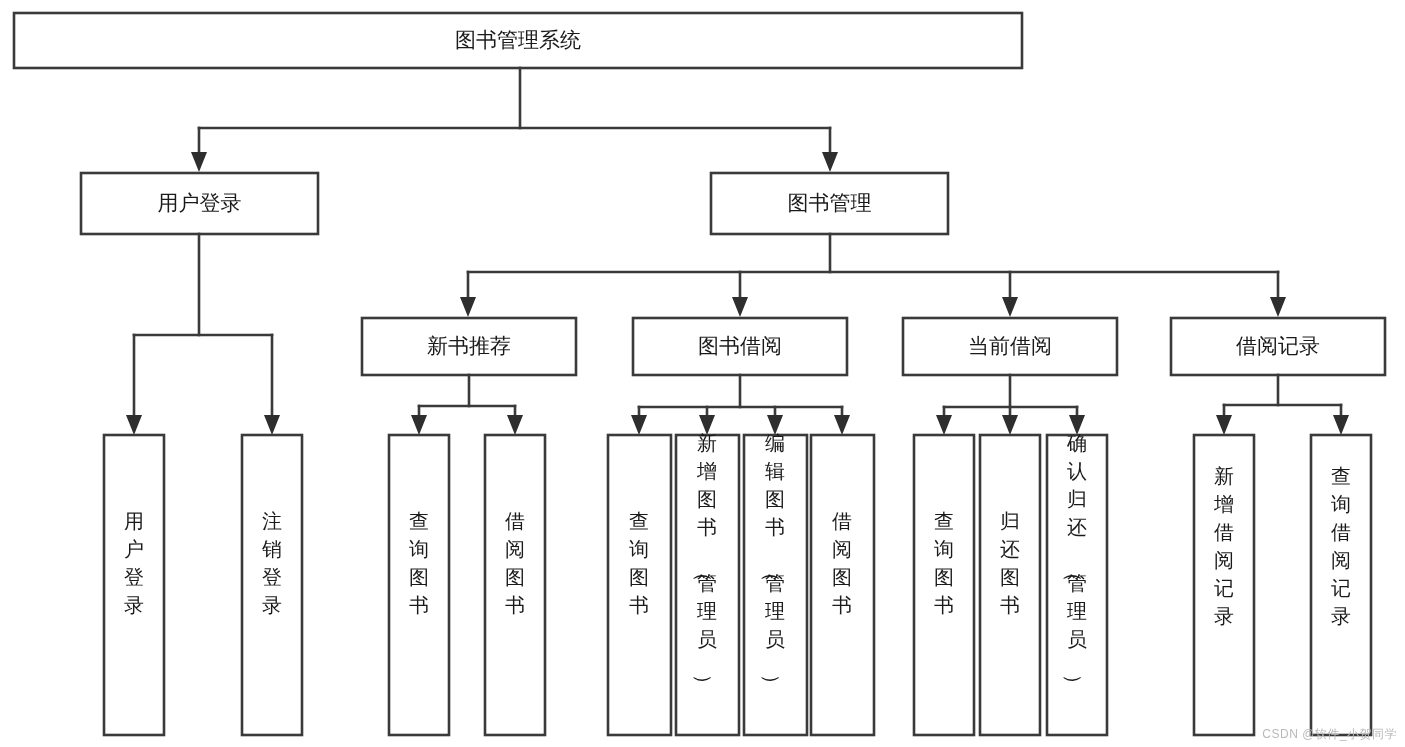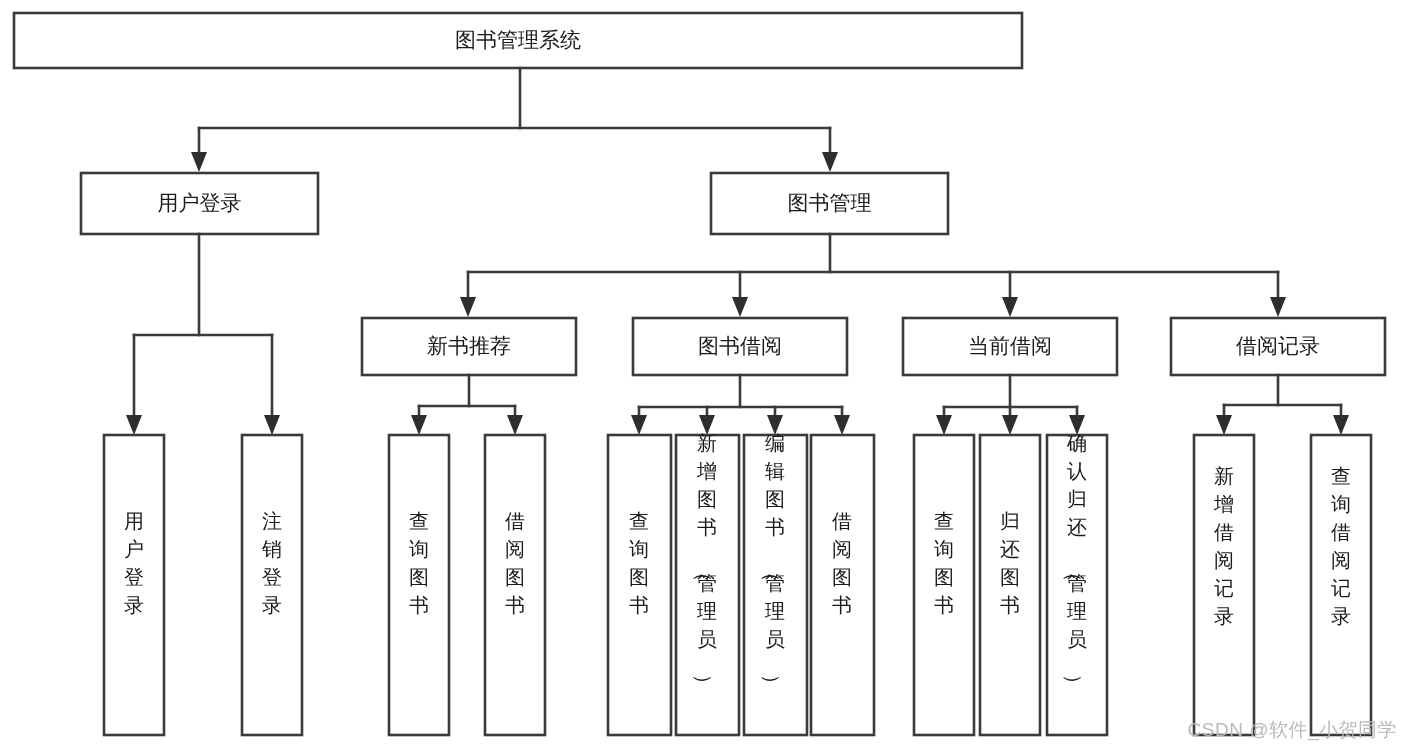--- a/index.html
+++ b/index.html
@@ -17,21 +17,21 @@
     font-family:"Liberation Sans","DejaVu Sans",sans-serif;
     text-anchor:middle;dominant-baseline:middle;
   }
   .node-label-vert{
     fill:#1a1a1a;font-size:20px;
     font-family:"Liberation Sans","DejaVu Sans",sans-serif;
     text-anchor:middle;
   }
   .watermark{
     position:absolute;right:8px;bottom:4px;
-    font-size:19px;color:#b9b9b9;white-space:nowrap;
+    font-size:12px;color:#b9b9b9;white-space:nowrap;
     font-family:"Liberation Sans","DejaVu Sans",sans-serif;
     letter-spacing:.5px;pointer-events:none;
   }
 </style>
 </head>
 <body>
 
 <div id="diagram-root">
 
   <svg id="tree-svg" viewBox="0 0 1405 747">

